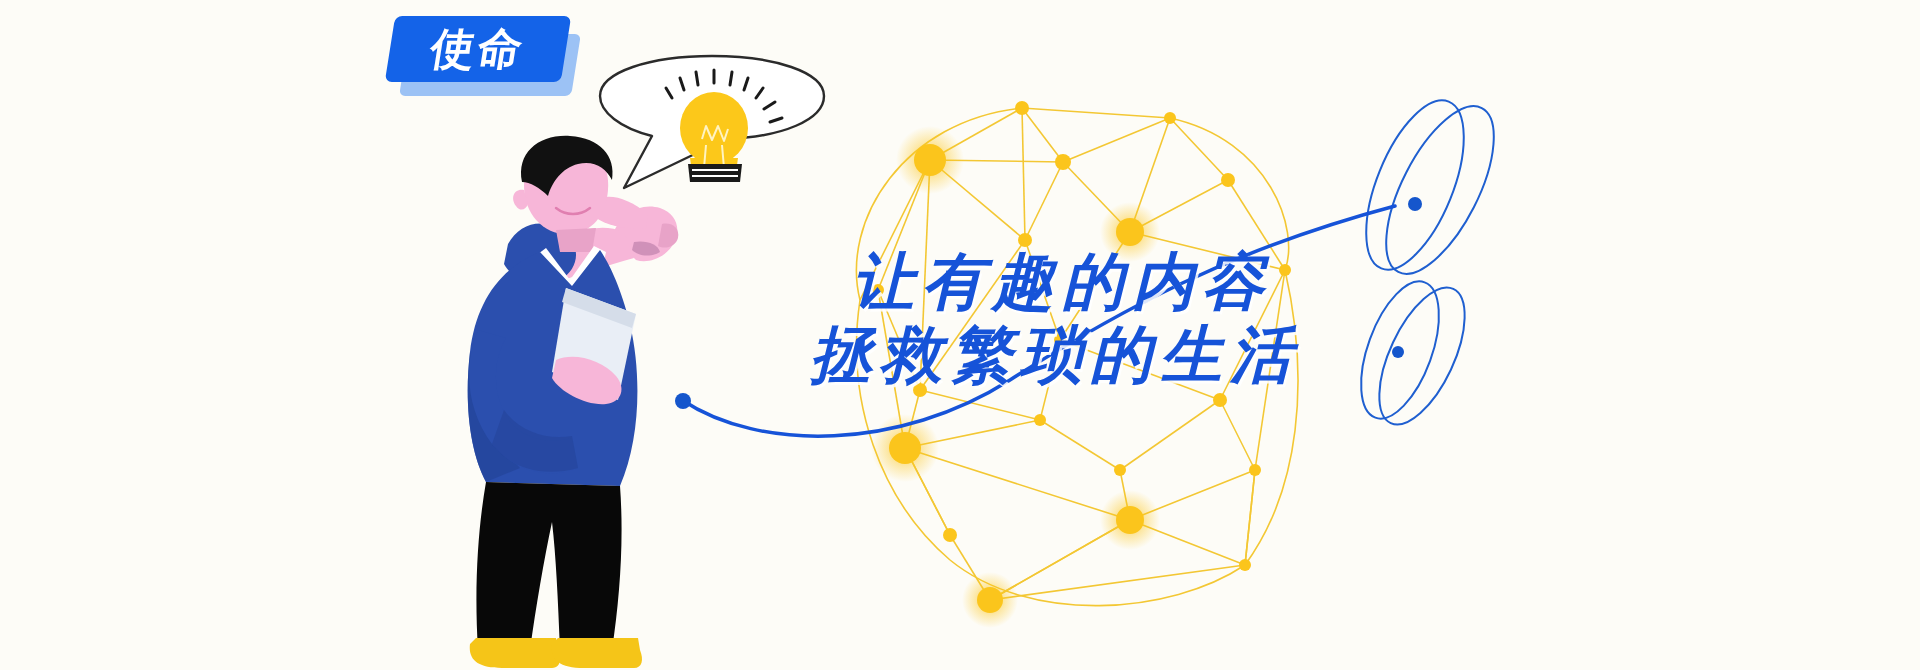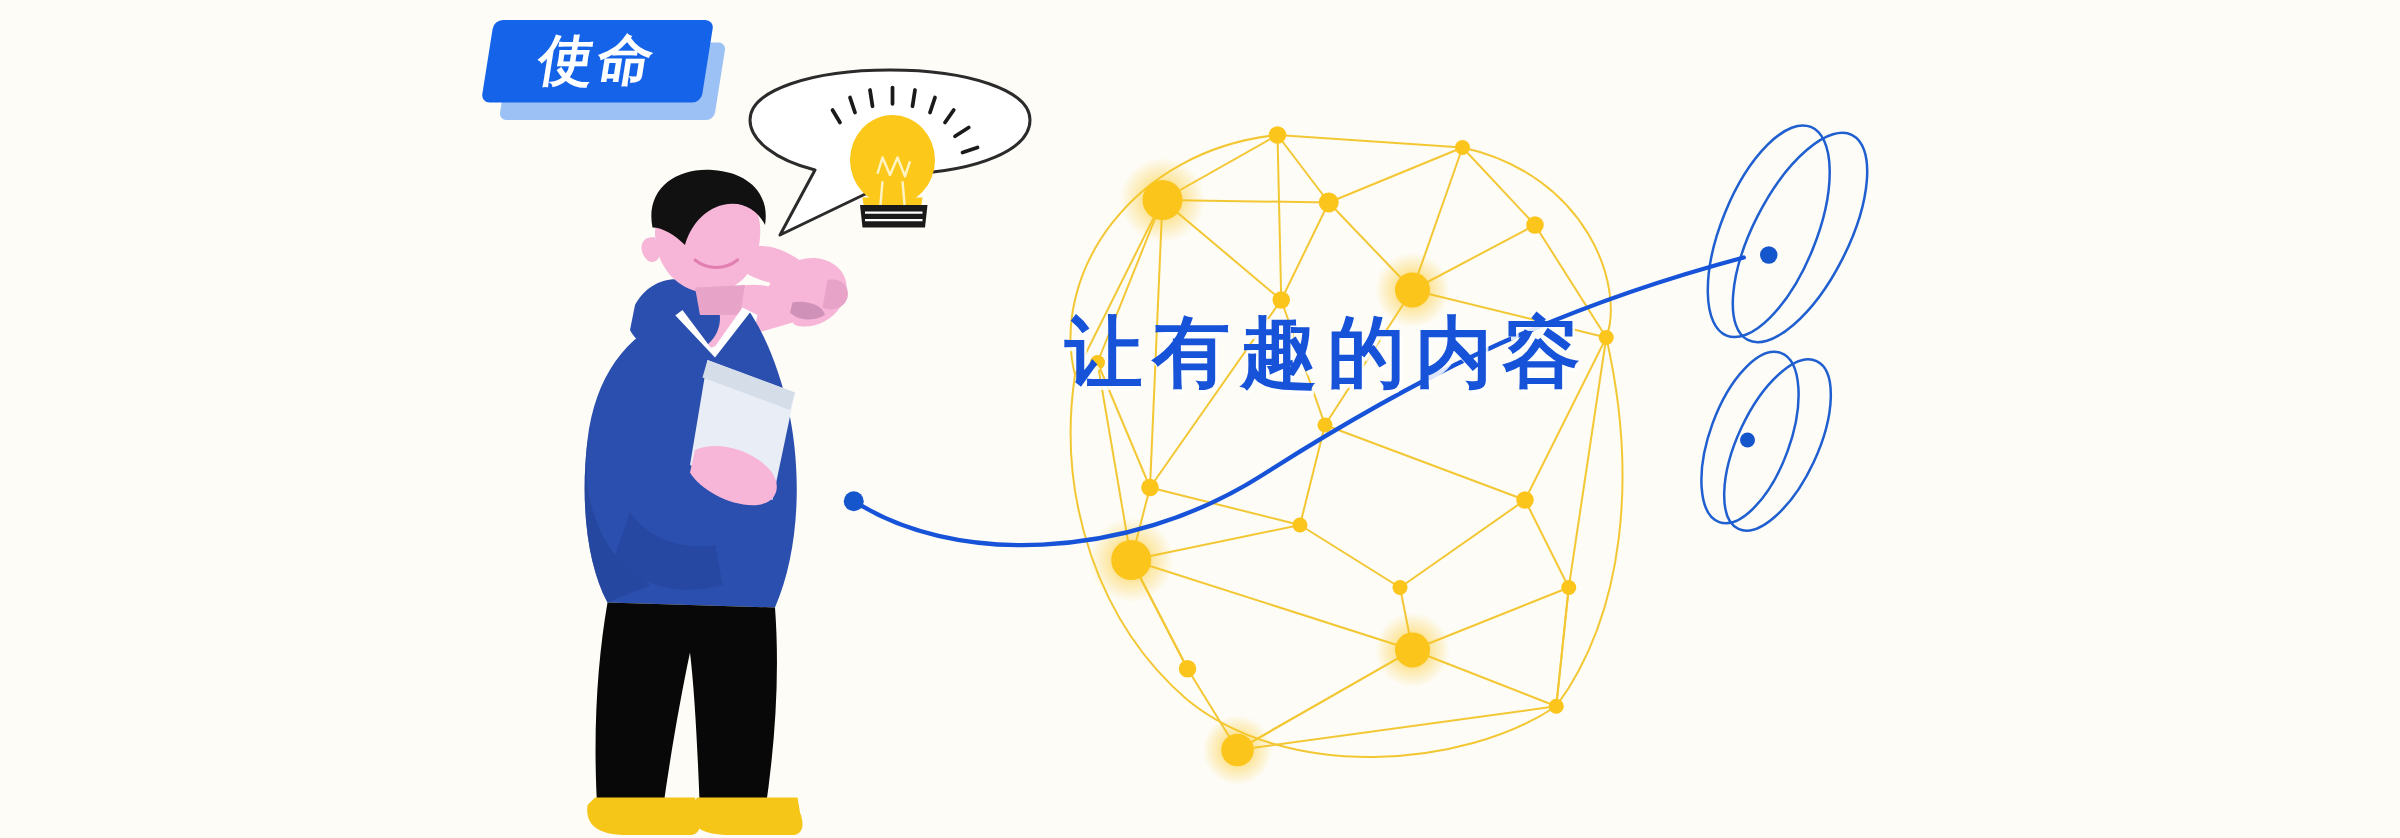--- a/index.html
+++ b/index.html
@@ -57,20 +57,21 @@
   .headline{
     position:absolute;
     left:810px;top:245px;
     width:720px;
     z-index:40;
   }
   .headline-line{
     color:#1653d8;
     font-size:62px;
     font-weight:bold;
+    font-style:italic;
     letter-spacing:8px;
     line-height:1.18;
     white-space:nowrap;
     text-shadow:2px 3px 0 rgba(255,255,255,0.85);
     font-family:"DejaVu Sans","Liberation Sans",sans-serif;
   }
   .headline-line.l1{ padding-left:42px; }
   .headline-line.l2{ padding-left:0px; }
 </style>
 </head>
@@ -289,15 +290,16 @@
 
   <div class="badge-wrap">
     <div class="badge-shadow"></div>
     <div class="badge-main">
       <span class="badge-text">使命</span>
     </div>
   </div>
 
   <div class="headline">
     <div class="headline-line l1">让有趣的内容</div>
+    <div class="headline-line l2">拯救繁琐的生活</div>
   </div>
 
 </div>
 
 </body></html>

